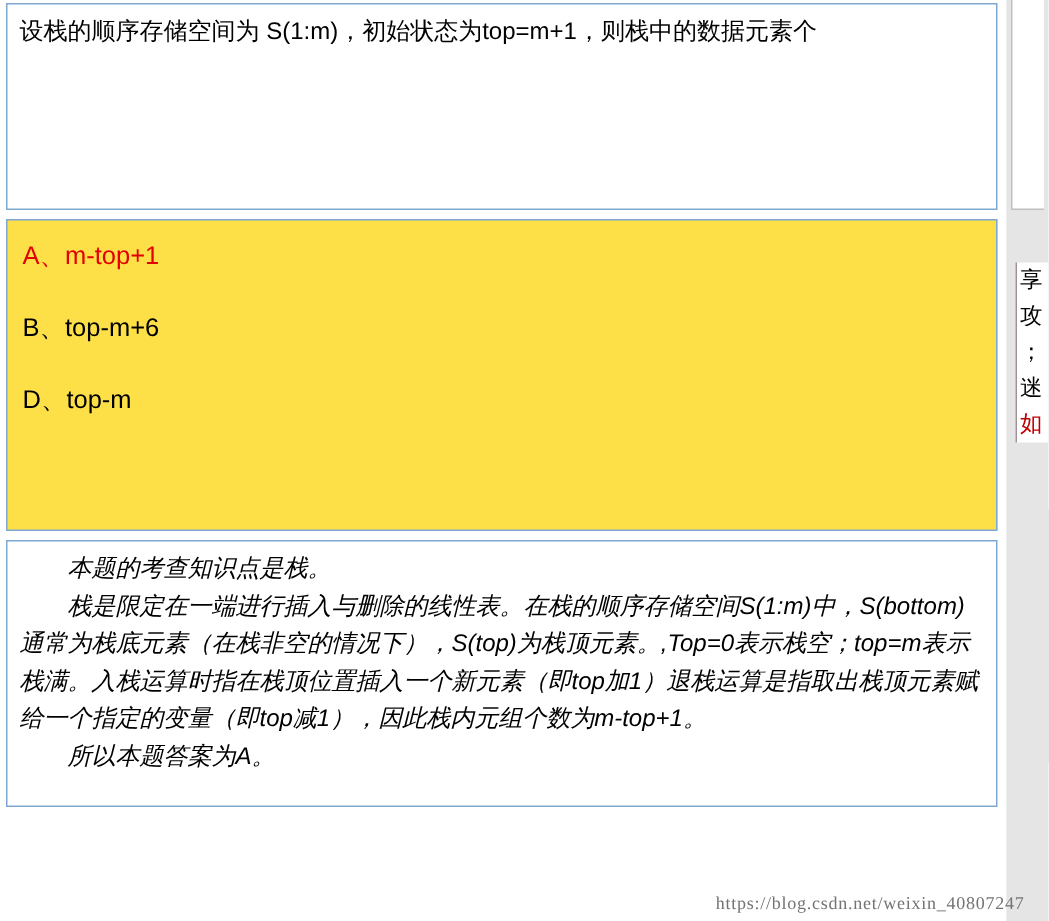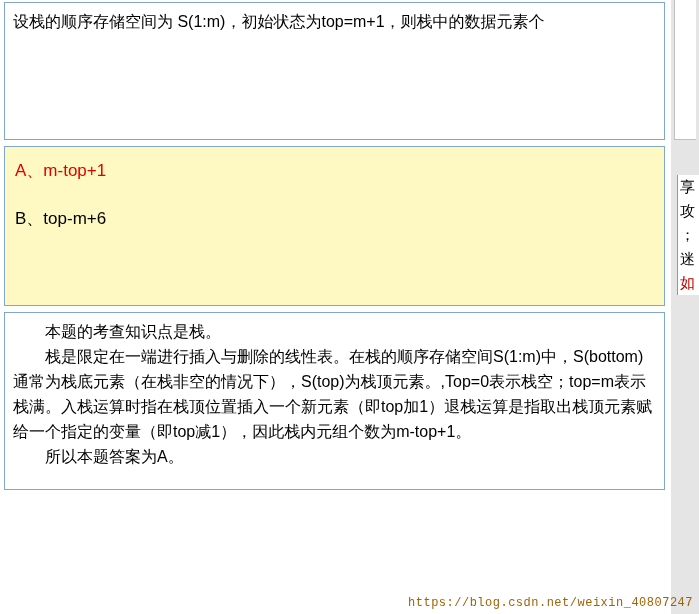--- a/index.html
+++ b/index.html
@@ -64,21 +64,21 @@
       color: #000;
       line-height: 26px;
       height: 138px;
       background: #fff;
     }
     .options-box {
       border: 1px solid #7fa8d0;
       margin: 6px 6px 0 4px;
       padding: 12px 10px 14px 10px;
       font-size: 17px;
-      background: #fef9c3;
+      background: #fde047;
     }
     .option-row {
       padding: 0 0 24px 0;
       color: #000;
       line-height: 24px;
     }
     .option-row:last-child {
       padding-bottom: 60px;
     }
     .option-correct {
@@ -88,43 +88,45 @@
       border: 1px solid #7fa8d0;
       margin: 6px 6px 4px 4px;
       padding: 6px 8px 20px 8px;
       font-size: 16px;
       color: #000;
       line-height: 25px;
       background: #fff;
     }
     .indent {
       text-indent: 2em;
+      font-style: italic;
     }
     .watermark {
       position: absolute;
-      right: 6px;
+      right: 16px;
       bottom: 4px;
       font-size: 12px;
-      color: #a16207;
+      color: #737373;
       letter-spacing: 0.5px;
-      font-family: Liberation Mono, monospace;
+      font-family: Liberation Serif, serif;
     }
   </style>
 </head>
 <body>
 
 <div class="main-area">
 
   <div class="question-box">
     <div>设栈的顺序存储空间为 S(1:m)，初始状态为top=m+1，则栈中的数据元素个</div>
   </div>
 
   <div class="options-box">
     <div class="option-row option-correct">A、m-top+1</div>
     <div class="option-row">B、top-m+6</div>
+    <div class="option-row">D、top-m</div>
   </div>
 
   <div class="explain-box">
     <div class="indent">本题的考查知识点是栈。</div>
     <div class="indent">栈是限定在一端进行插入与删除的线性表。在栈的顺序存储空间S(1:m)中，S(bottom)通常为栈底元素（在栈非空的情况下），S(top)为栈顶元素。,Top=0表示栈空；top=m表示栈满。入栈运算时指在栈顶位置插入一个新元素（即top加1）退栈运算是指取出栈顶元素赋给一个指定的变量（即top减1），因此栈内元组个数为m-top+1。</div>
     <div class="indent">所以本题答案为A。</div>
   </div>
 
 </div>
 

